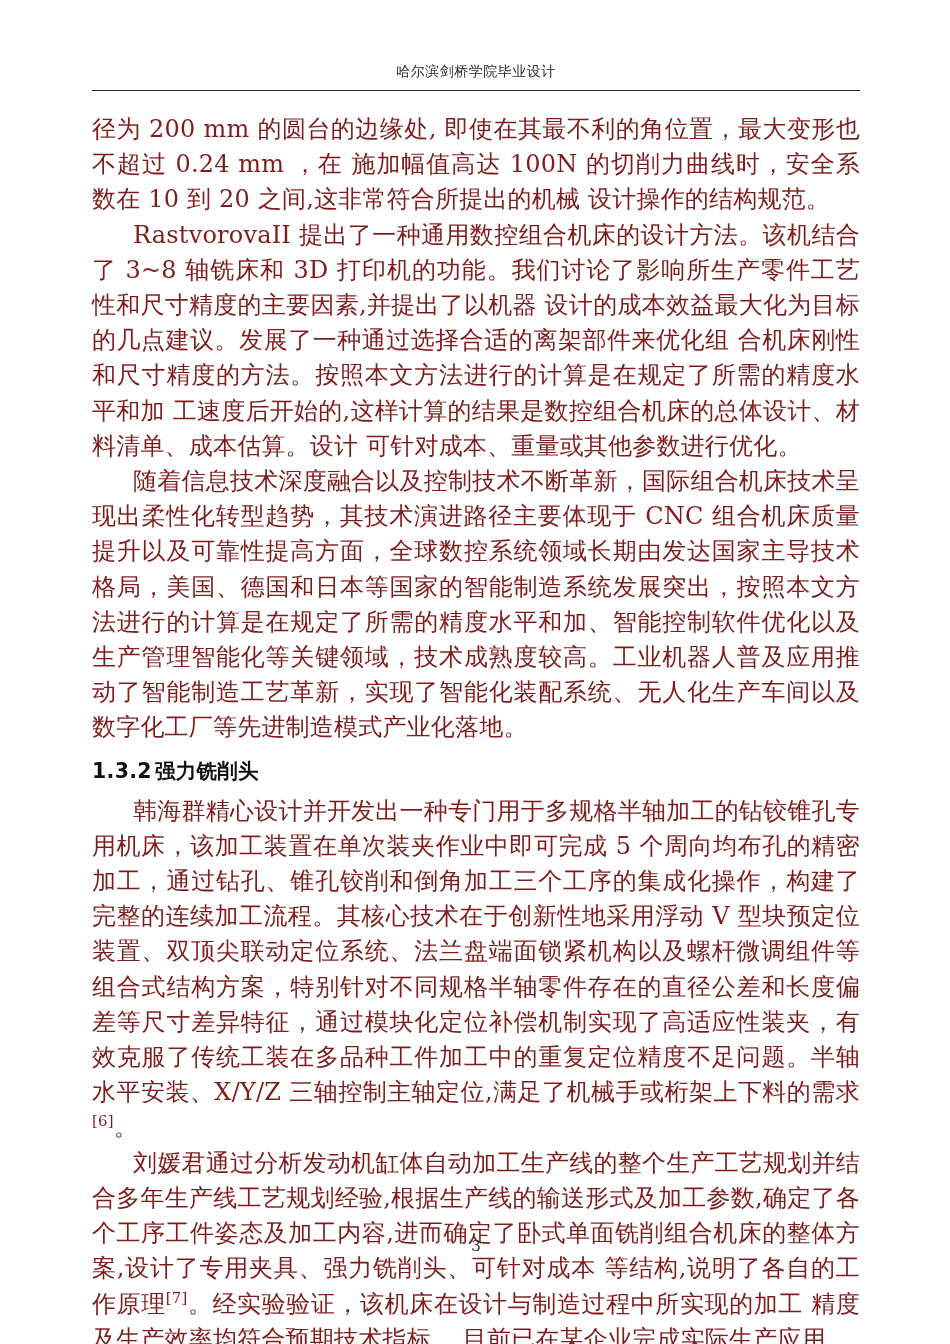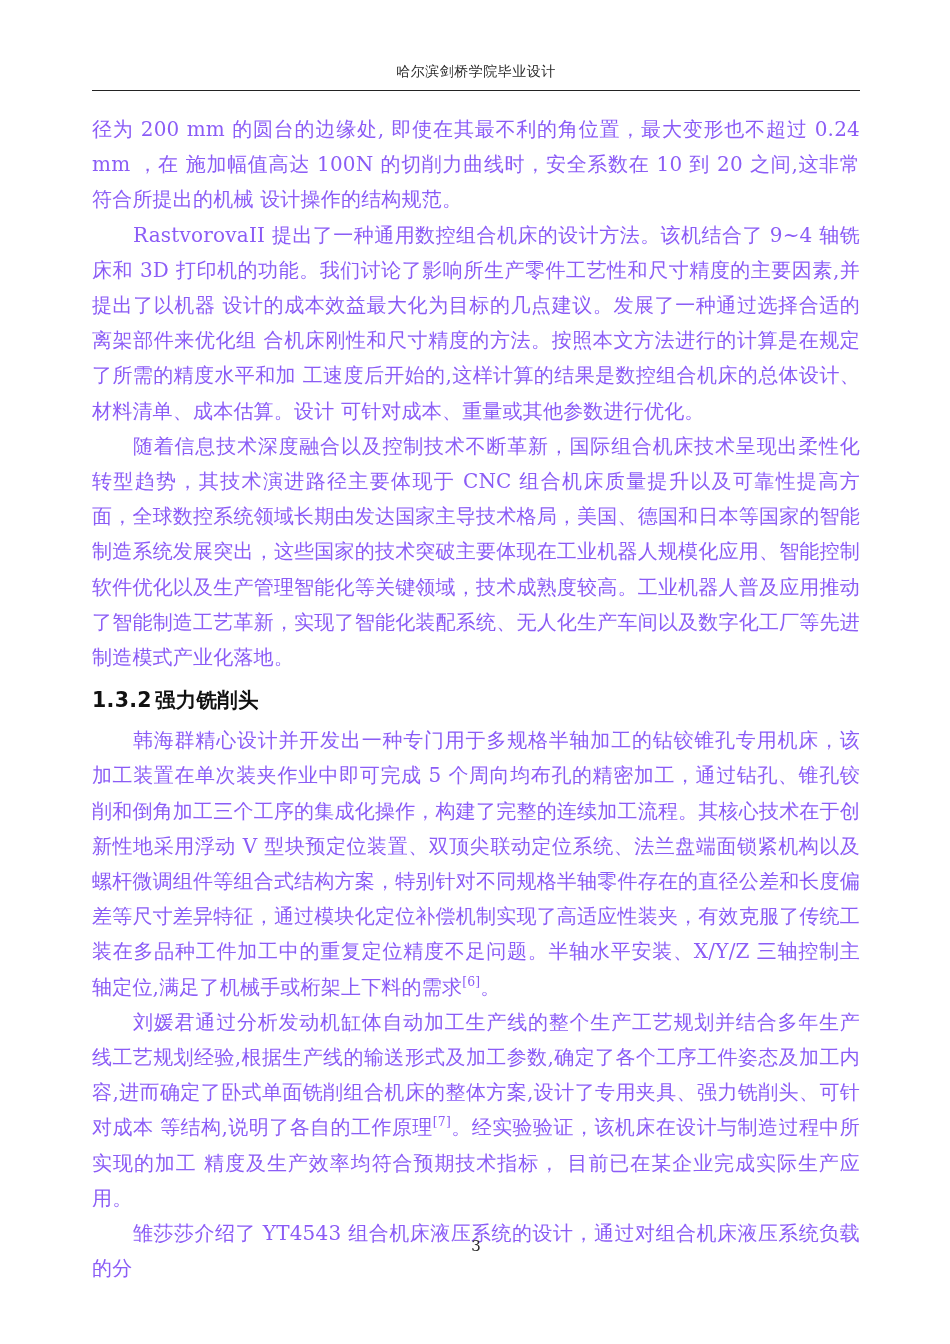--- a/index.html
+++ b/index.html
@@ -51,26 +51,26 @@
   
   .content {
     position: absolute;
     left: 92px;
     top: 108px;
     width: 768px;
   }
 
   p.para {
     margin: 0;
-    font-size: 20px;
+    font-size: 24px;
     line-height: 35.2px;
     text-align: justify;
     text-justify: inter-ideograph;
     text-align-last: left;
-    color: #8b5cf6;
+    color: #7f1d1d;
     letter-spacing: 0.2px;
     word-break: break-all;
   }
   p.indent {
     text-indent: 41px;
   }
 
   
   h3.heading {
     margin: 0;
@@ -115,23 +115,23 @@
 
   <div class="header">
     <div class="header-title">哈尔滨剑桥学院毕业设计</div>
   </div>
   <div class="header-rule"></div>
 
   <div class="content">
 
     <p class="para">径为 200 mm 的圆台的边缘处, 即使在其最不利的角位置，最大变形也不超过 0.24 mm ，在 施加幅值高达 100N 的切削力曲线时，安全系数在 10 到 20 之间,这非常符合所提出的机械 设计操作的结构规范。</p>
 
-    <p class="para indent">RastvorovaII 提出了一种通用数控组合机床的设计方法。该机结合了 9~4 轴铣床和 3D 打印机的功能。我们讨论了影响所生产零件工艺性和尺寸精度的主要因素,并提出了以机器 设计的成本效益最大化为目标的几点建议。发展了一种通过选择合适的离架部件来优化组 合机床刚性和尺寸精度的方法。按照本文方法进行的计算是在规定了所需的精度水平和加 工速度后开始的,这样计算的结果是数控组合机床的总体设计、材料清单、成本估算。设计 可针对成本、重量或其他参数进行优化。</p>
+    <p class="para indent">RastvorovaII 提出了一种通用数控组合机床的设计方法。该机结合了 3~8 轴铣床和 3D 打印机的功能。我们讨论了影响所生产零件工艺性和尺寸精度的主要因素,并提出了以机器 设计的成本效益最大化为目标的几点建议。发展了一种通过选择合适的离架部件来优化组 合机床刚性和尺寸精度的方法。按照本文方法进行的计算是在规定了所需的精度水平和加 工速度后开始的,这样计算的结果是数控组合机床的总体设计、材料清单、成本估算。设计 可针对成本、重量或其他参数进行优化。</p>
 
-    <p class="para indent">随着信息技术深度融合以及控制技术不断革新，国际组合机床技术呈现出柔性化转型趋势，其技术演进路径主要体现于 CNC 组合机床质量提升以及可靠性提高方面，全球数控系统领域长期由发达国家主导技术格局，美国、德国和日本等国家的智能制造系统发展突出，这些国家的技术突破主要体现在工业机器人规模化应用、智能控制软件优化以及生产管理智能化等关键领域，技术成熟度较高。工业机器人普及应用推动了智能制造工艺革新，实现了智能化装配系统、无人化生产车间以及数字化工厂等先进制造模式产业化落地。</p>
+    <p class="para indent">随着信息技术深度融合以及控制技术不断革新，国际组合机床技术呈现出柔性化转型趋势，其技术演进路径主要体现于 CNC 组合机床质量提升以及可靠性提高方面，全球数控系统领域长期由发达国家主导技术格局，美国、德国和日本等国家的智能制造系统发展突出，按照本文方法进行的计算是在规定了所需的精度水平和加、智能控制软件优化以及生产管理智能化等关键领域，技术成熟度较高。工业机器人普及应用推动了智能制造工艺革新，实现了智能化装配系统、无人化生产车间以及数字化工厂等先进制造模式产业化落地。</p>
 
     <h3 class="heading">
       <span class="num">1.3.2</span><span>强力铣削头</span>
     </h3>
 
     <p class="para indent"><span>韩海群精心设计并开发出一种专门用于多规格半轴加工的钻铰锥孔专用机床，该加工装置在单次装夹作业中即可完成 5 个周向均布孔的精密加工，通过钻孔、锥孔铰削和倒角加工三个工序的集成化操作，构建了完整的连续加工流程。其核心技术在于创新性地采用浮动 V 型块预定位装置、双顶尖联动定位系统、法兰盘端面锁紧机构以及螺杆微调组件等组合式结构方案，特别针对不同规格半轴零件存在的直径公差和长度偏差等尺寸差异特征，通过模块化定位补偿机制实现了高适应性装夹，有效克服了传统工装在多品种工件加工中的重复定位精度不足问题。半轴水平安装、X/Y/Z 三轴控制主轴定位,满足了机械手或桁架上下料的需求</span><sup class="cite">[6]</sup><span>。</span></p>
 
     <p class="para indent"><span>刘媛君通过分析发动机缸体自动加工生产线的整个生产工艺规划并结合多年生产线工艺规划经验,根据生产线的输送形式及加工参数,确定了各个工序工件姿态及加工内容,进而确定了卧式单面铣削组合机床的整体方案,设计了专用夹具、强力铣削头、可针对成本 等结构,说明了各自的工作原理</span><sup class="cite">[7]</sup><span>。经实验验证，该机床在设计与制造过程中所实现的加工 精度及生产效率均符合预期技术指标， 目前已在某企业完成实际生产应用。</span></p>
 
     <p class="para indent">雏莎莎介绍了 YT4543 组合机床液压系统的设计，通过对组合机床液压系统负载的分</p>

